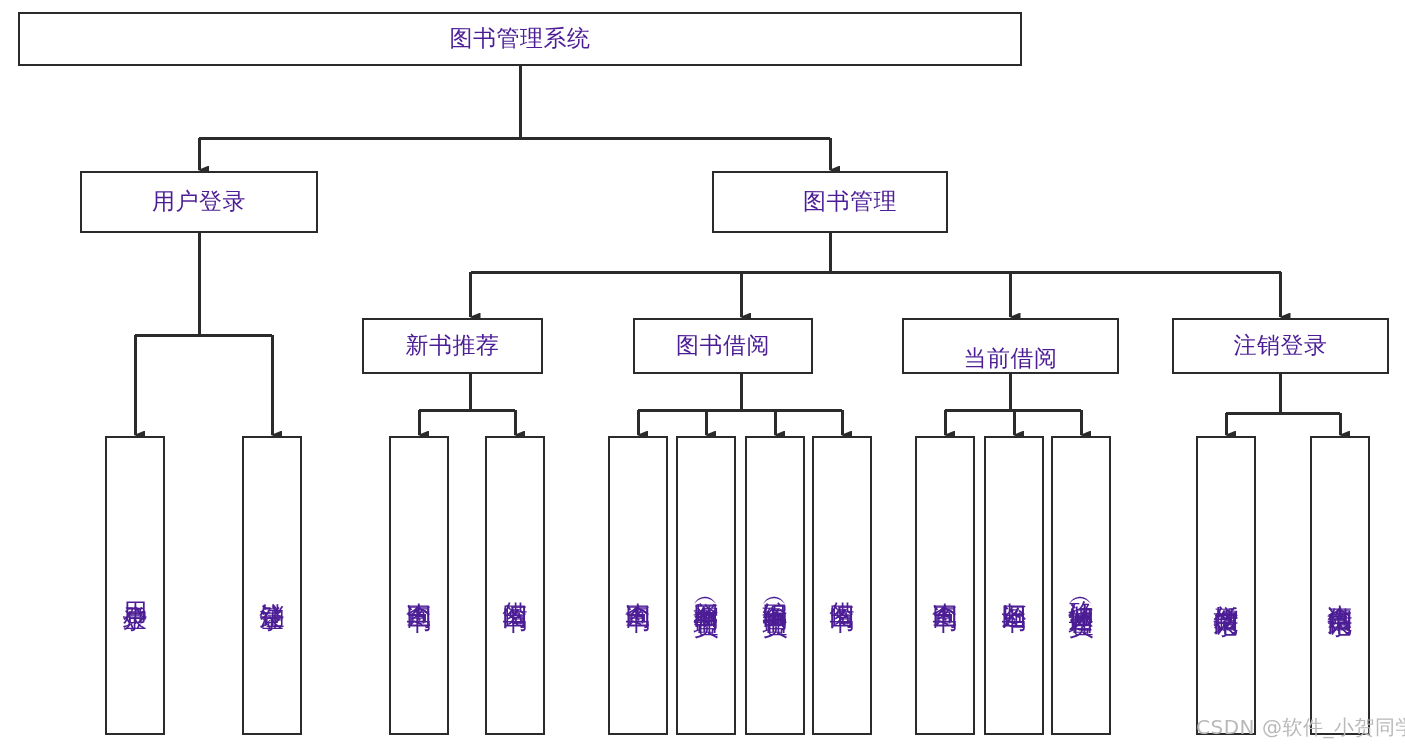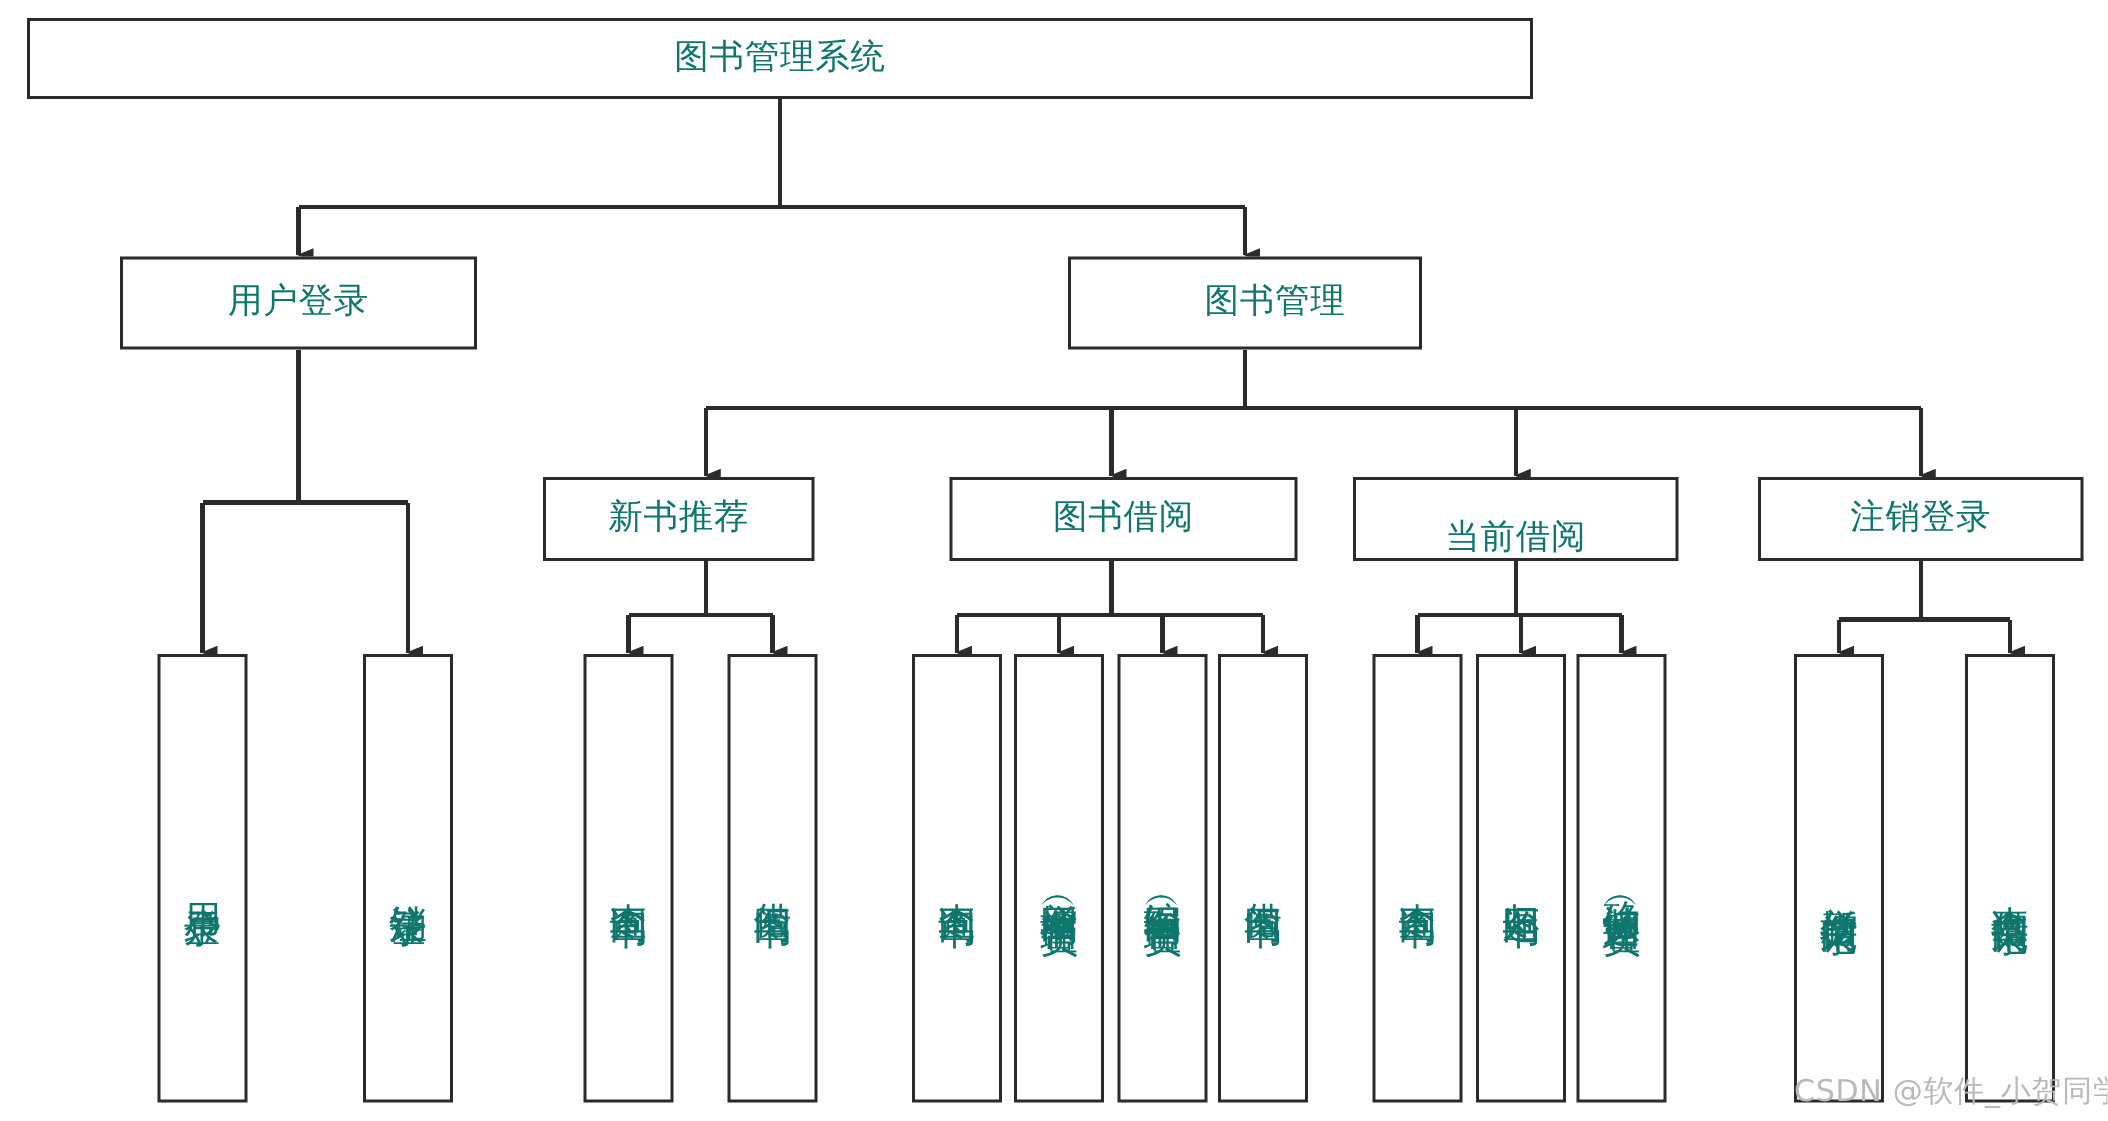--- a/index.html
+++ b/index.html
@@ -30,21 +30,21 @@
     position: absolute;
     box-sizing: border-box;
     background: #ffffff;
     border: 2.5px solid #2b2b2b;
     display: flex;
     align-items: center;
     justify-content: center;
     overflow: hidden;
   }
   .node-label {
-    color: #0f766e;
+    color: #4c1d95;
     text-align: center;
     line-height: 1.12;
     white-space: pre-wrap;
   }
   .node.horizontal .node-label {
     font-size: 23px;
     letter-spacing: 0.5px;
   }
   .node.root .node-label {
     font-size: 23px;
@@ -127,21 +127,21 @@
       </div>
       <div class="node horizontal" style="left: 80px; top: 171px; width: 238px; height: 62px;">
         <span class="node-label">用户登录</span>
       </div>
       <div class="node horizontal" style="left: 712px; top: 171px; width: 236px; height: 62px; padding-left: 40px;">
         <span class="node-label">图书管理</span>
       </div>
       <div class="node horizontal" style="left: 362px; top: 318px; width: 181px; height: 56px;">
         <span class="node-label">新书推荐</span>
       </div>
-      <div class="node horizontal" style="left: 633px; top: 318px; width: 232px; height: 56px;">
+      <div class="node horizontal" style="left: 633px; top: 318px; width: 180px; height: 56px;">
         <span class="node-label">图书借阅</span>
       </div>
       <div class="node horizontal" style="left: 902px; top: 318px; width: 217px; height: 56px; align-items: flex-end;">
         <span class="node-label">当前借阅</span>
       </div>
       <div class="node horizontal" style="left: 1172px; top: 318px; width: 217px; height: 56px;">
         <span class="node-label">注销登录</span>
       </div>
       <div class="node vertical center-text" style="left: 105px; top: 436px; width: 60px; height: 299px;">
         <span class="node-label">用户登录</span>

